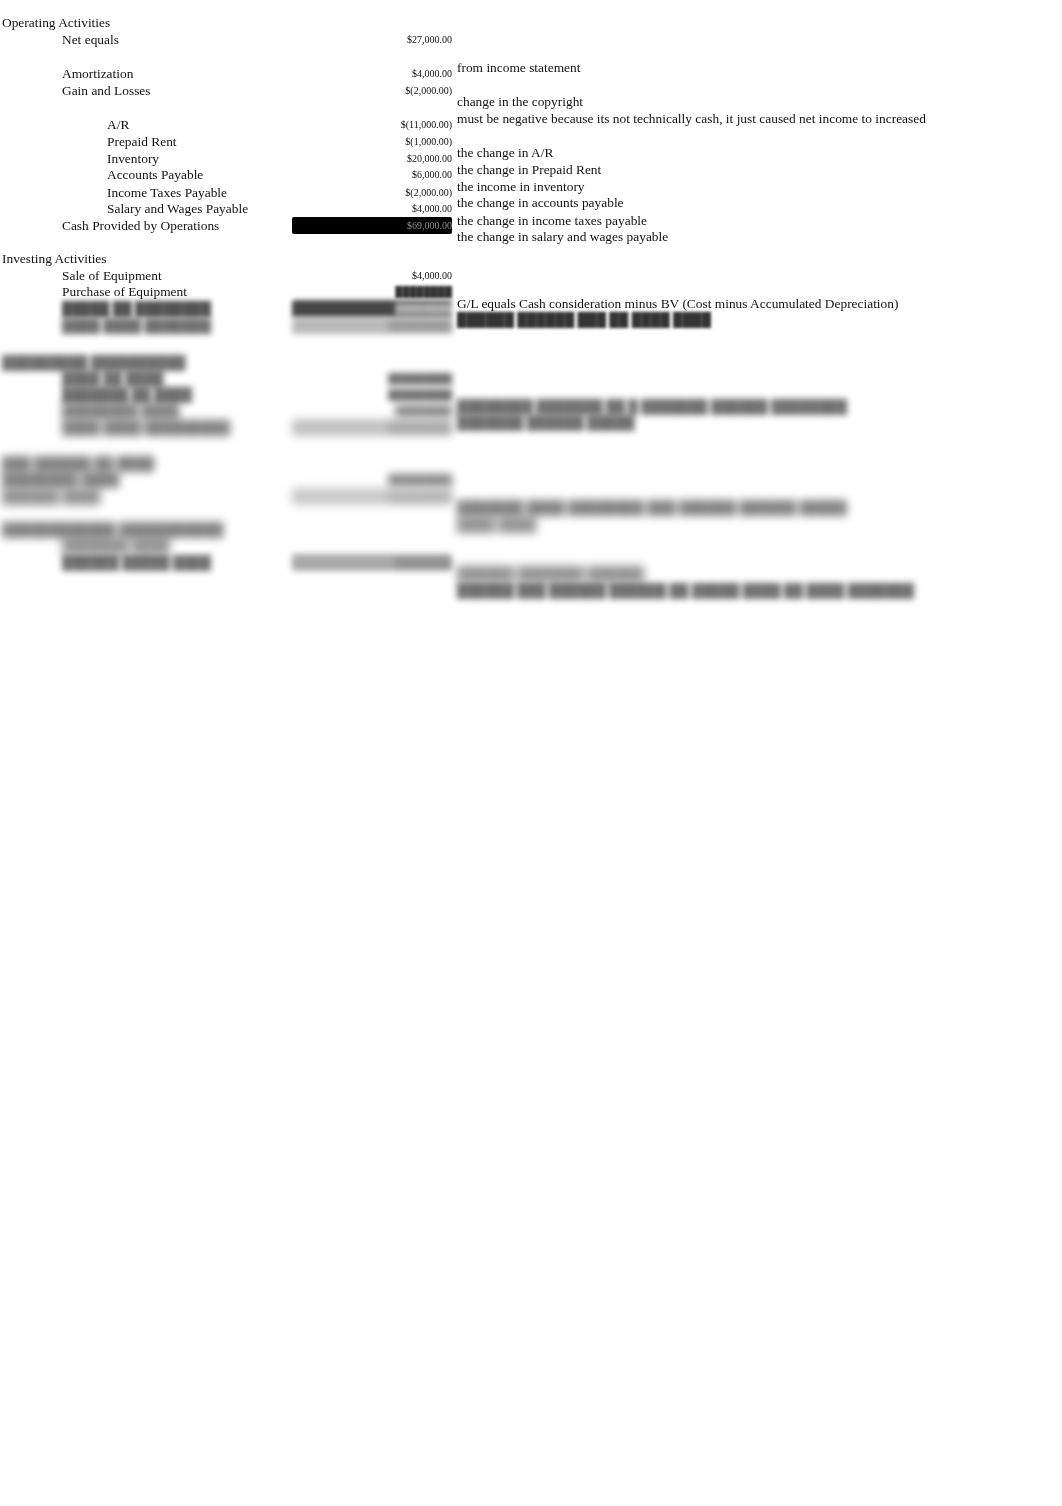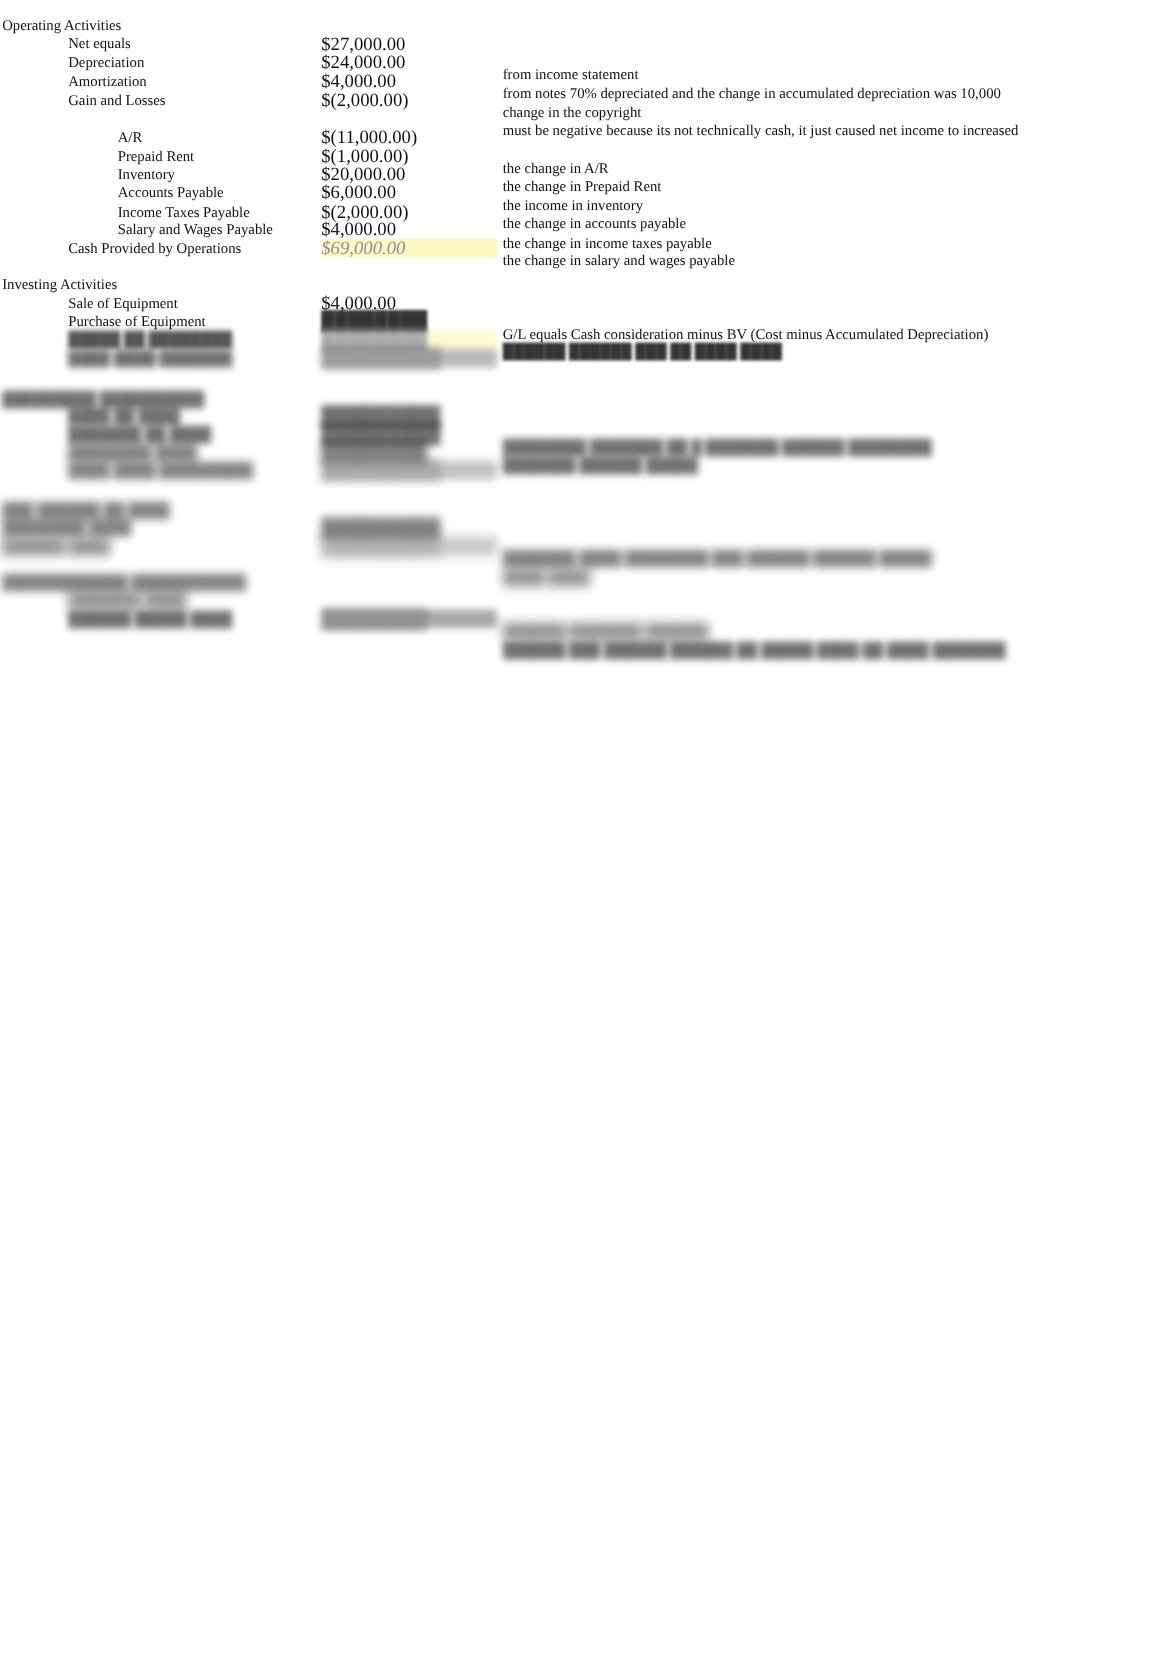--- a/index.html
+++ b/index.html
@@ -40,21 +40,22 @@
   }
   .lvl0 { left: 2px; }
   .lvl1 { left: 62px; }
   .lvl2 { left: 107px; }
 
   .amount {
     position: absolute;
     top: 0;
     left: 292px;
     width: 160px;
-    font-size: 17px;
+    text-align: right;
+    font-size: 10px;
     line-height: 17px;
     white-space: nowrap;
   }
   .note {
     position: absolute;
     top: 0;
     left: 457px;
     font-size: 13.4px;
     line-height: 17px;
     white-space: nowrap;
@@ -73,46 +74,40 @@
     background: #8a8a8a;
     color: #5a5a5a;
     border-radius: 2px;
   }
   .amount.fill-dark {
     background: #6f6f6f;
     color: #4a4a4a;
     border-radius: 2px;
   }
   .amount.shade {
-    background: #fef9c3;
+    background: #000000;
     color: #8e8e8e;
     border-radius: 2px;
-    font-style: italic;
   }
 </style>
 </head>
 <body>
 
 <div id="sheet">
 
   <div class="row" style="top:14px">
     <span class="label lvl0">Operating Activities</span>
   </div>
 
   <div class="row" style="top:31px">
     <span class="label lvl1">Net equals</span>
     <span class="amount">$27,000.00</span>
     <span class="note">from income statement</span>
   </div>
 
-  <div class="row" style="top:48px">
-    <span class="label lvl1">Depreciation</span>
-    <span class="amount">$24,000.00</span>
-    <span class="note">from notes 70% depreciated and the change in accumulated depreciation was 10,000</span>
-  </div>
 
   <div class="row" style="top:65px">
     <span class="label lvl1">Amortization</span>
     <span class="amount">$4,000.00</span>
     <span class="note">change in the copyright</span>
   </div>
 
   <div class="row" style="top:82px">
     <span class="label lvl1">Gain and Losses</span>
     <span class="amount">$(2,000.00)</span>

